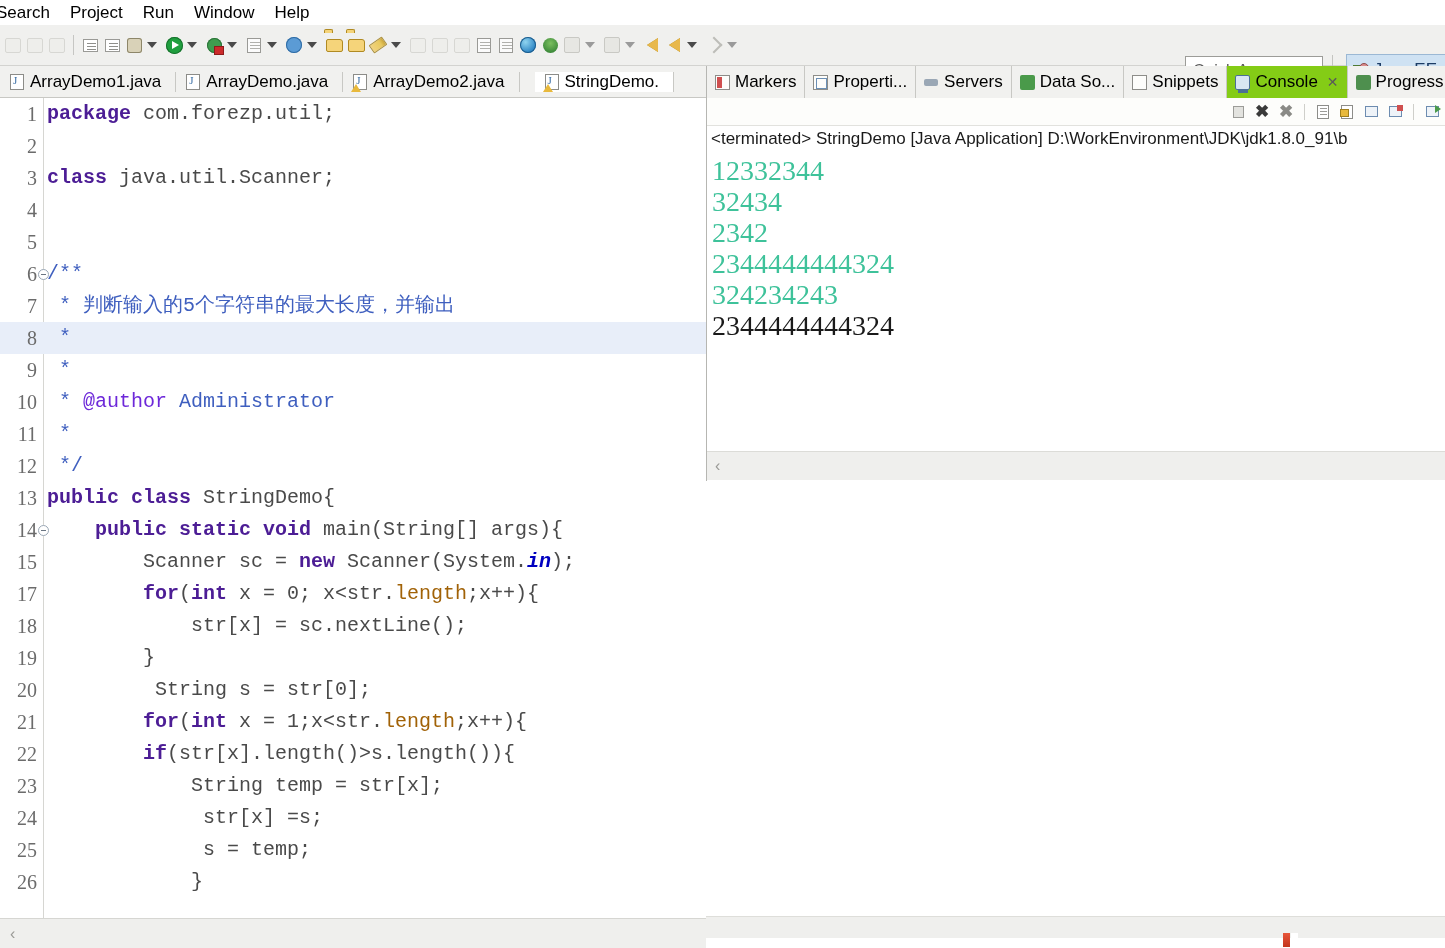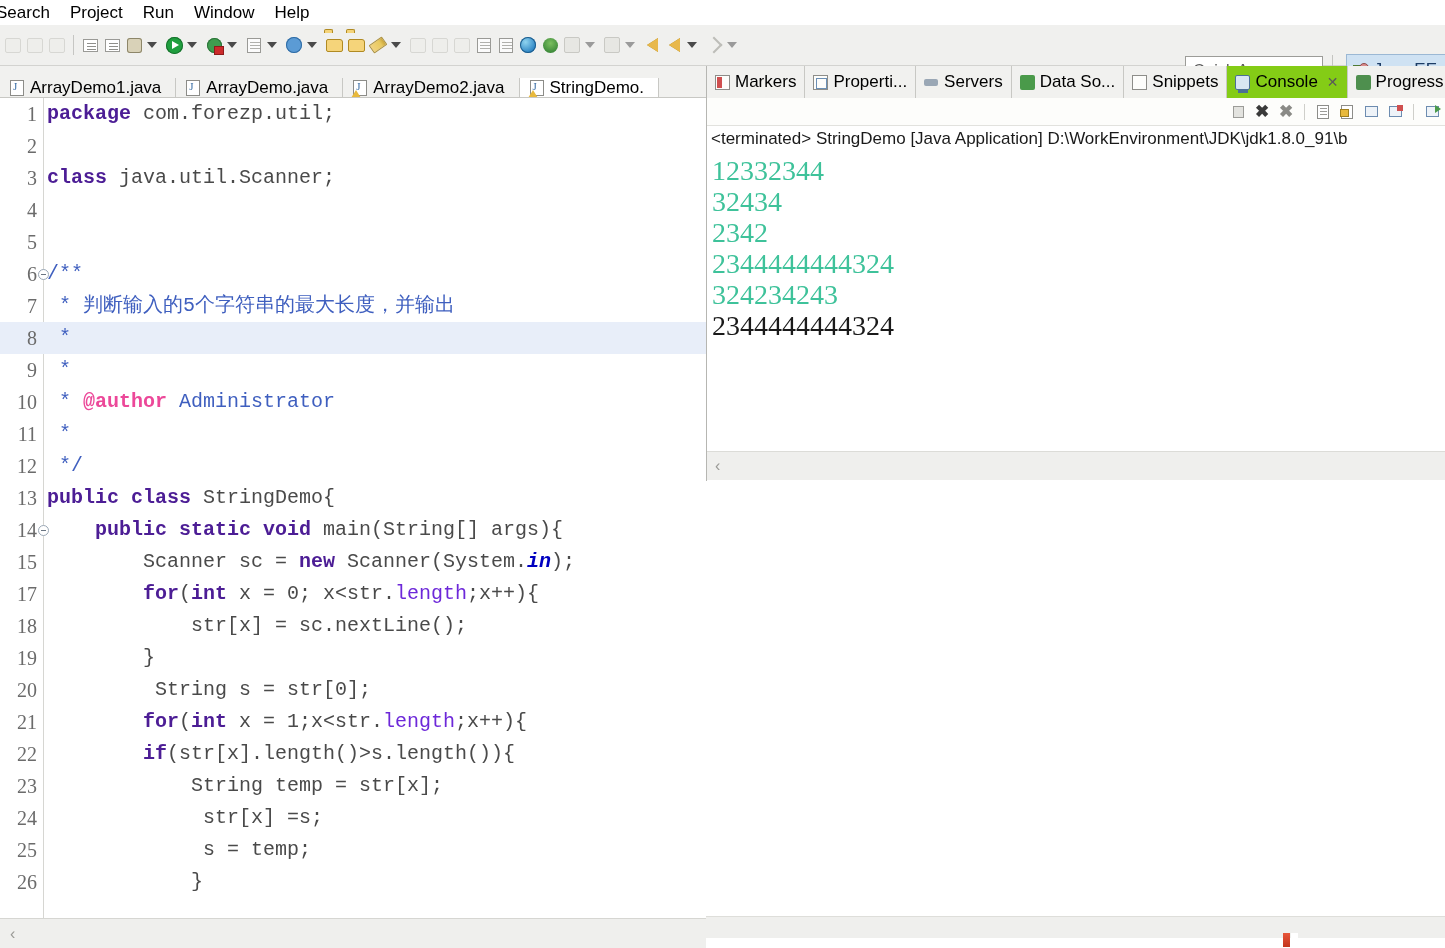--- a/index.html
+++ b/index.html
@@ -106,31 +106,31 @@
   .persp-icon { width: 16px; height: 15px; position: relative; }
   .persp-icon:before { content:""; position:absolute; left:0; top:2px; width:7px;height:11px;
       background:#8fbf6a; border:1px solid #4e7a33;}
   .persp-icon:after { content:""; position:absolute; right:0; top:0; width:8px;height:8px;
       border-radius:50%; background:#d98c8c; border:1px solid #8e4b4b;}
 
   
   .edtabs {
     position: absolute; left: 0; top: 66px; width: 706px; height: 32px;
     background: #f1f1ef;
-    display: flex; align-items: flex-end;
+    display: flex; align-items: center;
   }
   .edtab {
     display: flex; align-items: center; gap: 6px;
     padding: 0 14px 0 10px;
     font-size: 17px; color: #000;
     border-right: 1px solid #c8c8c4;
     background: #f1f1ef;
     position: relative; white-space: nowrap;
   }
-  .edtab.active { background: #ffffff; }
+  .edtab.active { background: #ffffff; margin-left: 15px; }
   .tabicon { width: 14px; height: 16px; background: #ffffff; border: 1px solid #8c8c88; position: relative; flex: 0 0 auto; }
   .tabicon:after { content:"J"; position:absolute; left:2px; top:-1px; font-size:11px; color:#3a6ea5;
       font-family:"Liberation Serif", serif; }
   .tabicon.warn:before { content:""; position:absolute; left:-3px; bottom:-3px; width:0;height:0;
       border-left:5px solid transparent; border-right:5px solid transparent; border-bottom:8px solid #e8b93c; }
   .edtabs-bottom { position:absolute; left:0; top:97px; width:706px; height:1px; background:#c8c8c4; }
 
   
   .editor {
     position: absolute; left: 0; top: 98px; width: 706px; height: 820px;
@@ -153,23 +153,23 @@
   .fold {
     position: absolute; left: 38px; top: 11px; width: 11px; height: 11px;
     border: 1px solid #9aa7b5; border-radius: 50%; background: #fff;
   }
   .fold:after { content:""; position:absolute; left:2px; top:4px; width:5px; height:1px; background:#6a7582; }
   .ctext { position: absolute; left: 47px; top: 0; }
   .k { color: #4c1d95; font-weight: bold; text-align: right; }            
   .p { color: #000000; }                                
   .id { color: #4a4a4a; }                               
   .cm { color: #3f5fbf; }                               
-  .cmtag { color: #ec4899; font-weight: bold; }         
+  .cmtag { color: #6d28d9; font-weight: normal; }         
   .fld { color: #0000c0; font-style: italic; font-weight:bold;} 
-  .lnkfld { color: #6d28d9; margin-top: 16px; }
+  .lnkfld { color: #a16207; margin-top: 16px; }
 
   .editor-hscroll {
     position: absolute; left: 0; top: 918px; width: 706px; height: 30px;
     background: #efefed; border-top: 1px solid #d6d6d2;
     display:flex; align-items:center;
   }
   .hs-arrow { margin-left: 10px; color:#9a9a96; font-size: 16px; }
 
   
   .viewstack {

